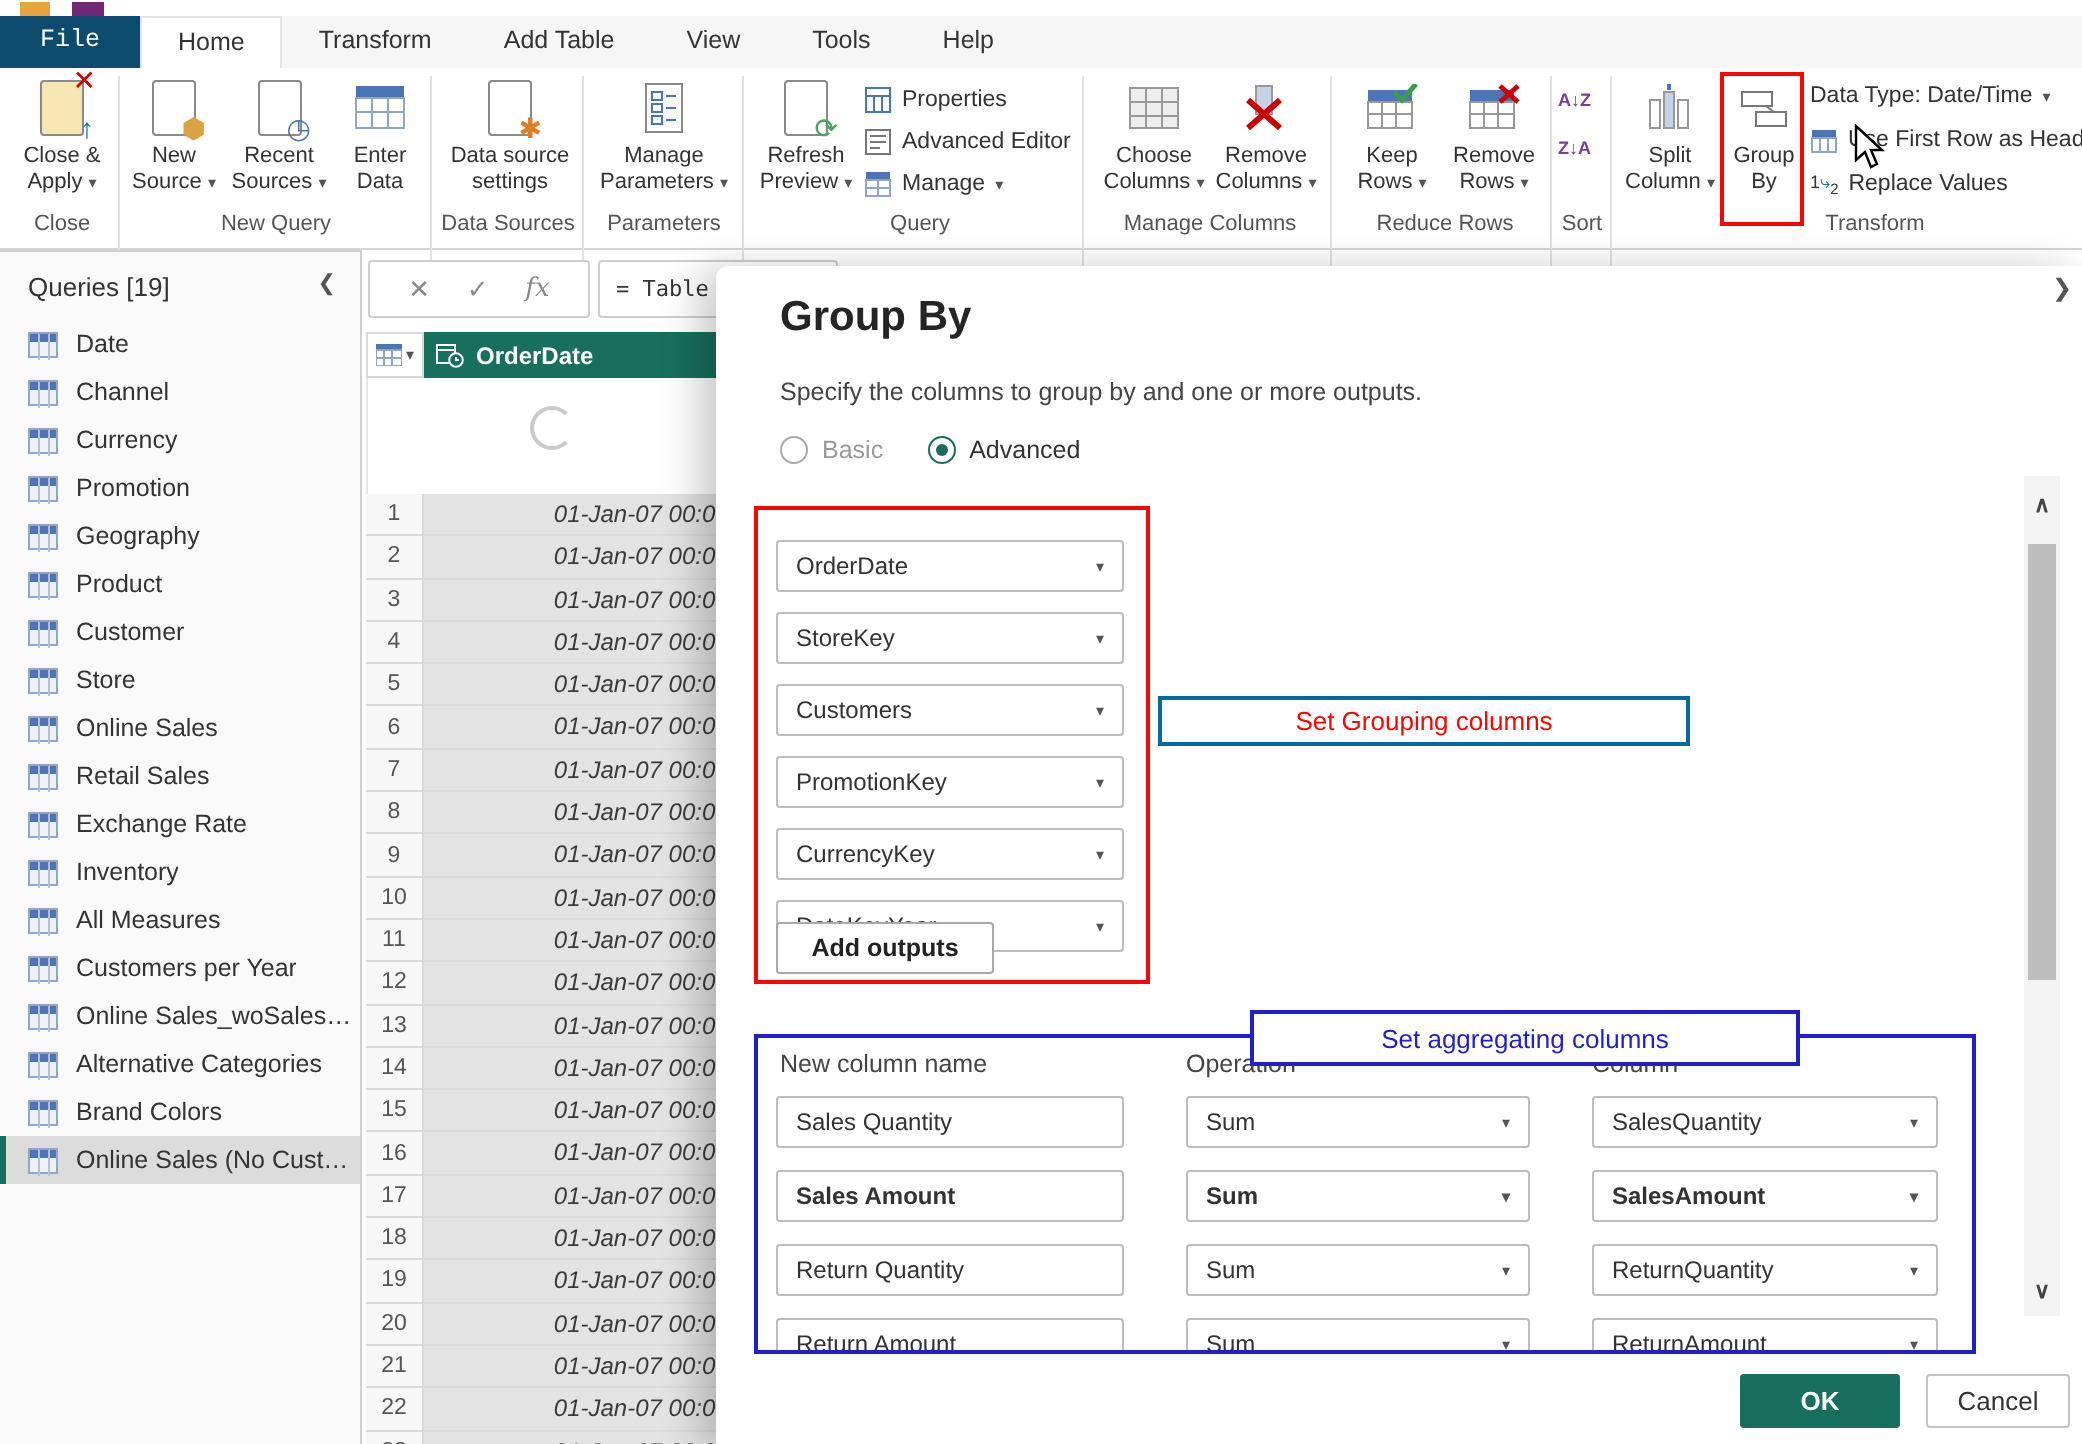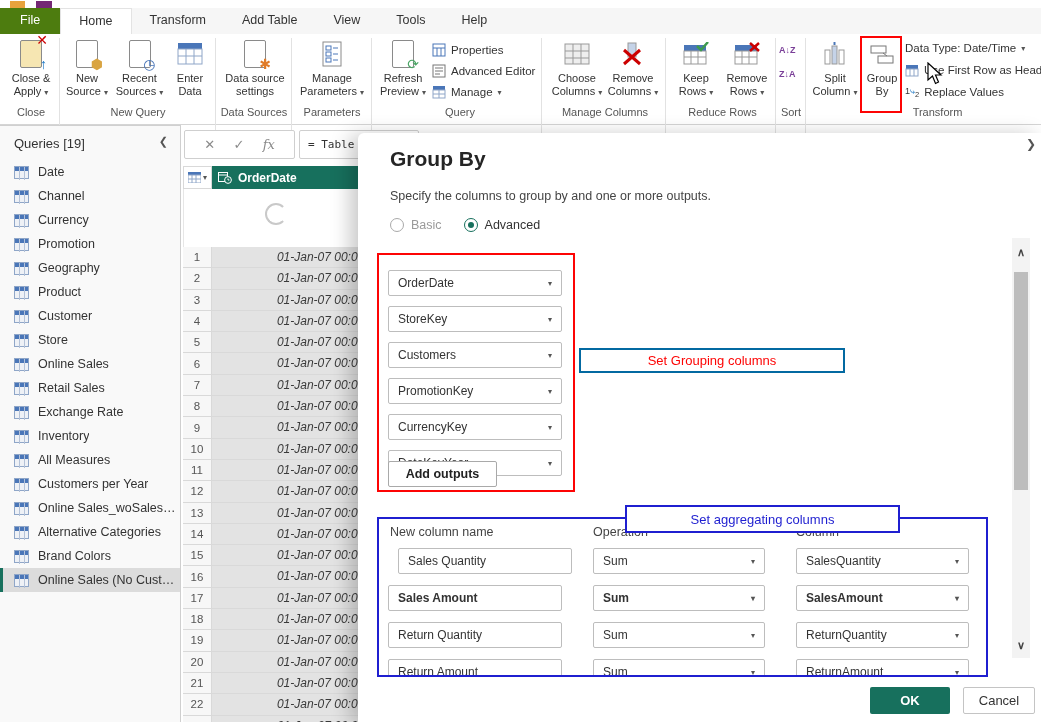--- a/index.html
+++ b/index.html
@@ -7,21 +7,21 @@
   .stage { position: relative; width: 1041px; height: 722px; background: #fff; overflow: hidden; font-size: 12px; color: #333; }
 
   
   .titlebar { position: absolute; left: 0; top: 0; width: 1041px; height: 8px; background: #fff; }
   .tb-frag1 { position: absolute; left: 10px; top: 1px; width: 15px; height: 7px; background: #e8a33d; }
   .tb-frag2 { position: absolute; left: 36px; top: 1px; width: 16px; height: 7px; background: #742774; }
 
   
   .tabbar { position: absolute; left: 0; top: 8px; width: 1041px; height: 26px; background: #f6f6f6; display: flex; }
   .tab { padding: 5px 18px 0 18px; font-size: 12.5px; color: #333; cursor: default; height: 26px; }
-  .tab.file { background: #4d7c0f; color: #fff; padding: 5px 20px 0 20px; }
+  .tab.file { background: #0c4a6e; color: #fff; padding: 5px 20px 0 20px; font-family: Liberation Mono, monospace; }
   .tab.active { background: #fff; border: 1px solid #e3e3e3; border-bottom: none; font-weight: 400; }
 
   
   .ribbon { position: absolute; left: 0; top: 34px; width: 1041px; height: 91px; background: #fff; border-bottom: 1px solid #d5d5d5; }
   .rsep { position: absolute; top: 4px; width: 1px; height: 106px; background: #e2e2e2; }
   .rbtn { position: absolute; top: 2px; height: 68px; text-align: center; font-size: 11px; line-height: 13px; color: #333; cursor: default; }
   .rbtn .ric { height: 36px; display: flex; align-items: center; justify-content: center; }
   .glabel { position: absolute; top: 72px; font-size: 11px; color: #555; text-align: center; }
   .smallbtn { position: absolute; height: 20px; display: flex; align-items: center; gap: 5px; font-size: 11.5px; color: #333; white-space: nowrap; }
   .caret { font-size: 8px; color: #555; }
@@ -581,21 +581,21 @@
     <div class="ann red">Set Grouping columns</div>
 
     <div class="ann blue">Set aggregating columns</div>
     <div class="blueframe"></div>
 
     <div class="agg-head" style="left:32px">New column name</div>
     <div class="agg-head" style="left:235px">Operation</div>
     <div class="agg-head" style="left:438px">Column</div>
     <div class="aggwrap" id="agg-rows">
         <div class="aggrow" style="top: 10px; left: 0px; width: 609px;">
-          <div class="tinput" style="left: 11px; width: 174px; margin-left: 10px;">Sales Quantity</div>
+          <div class="tinput" style="left: 11px; width: 174px;">Sales Quantity</div>
           <div class="tinput" style="left: 216px; width: 172px;">
             <div>Sum</div>
             <div class="dcaret">▾</div>
           </div>
           <div class="tinput" style="left: 419px; width: 173px;">
             <div>SalesQuantity</div>
             <div class="dcaret">▾</div>
           </div>
         </div>
         <div class="aggrow" style="top: 47px; left: 0px; width: 622px; font-weight: bold;">

